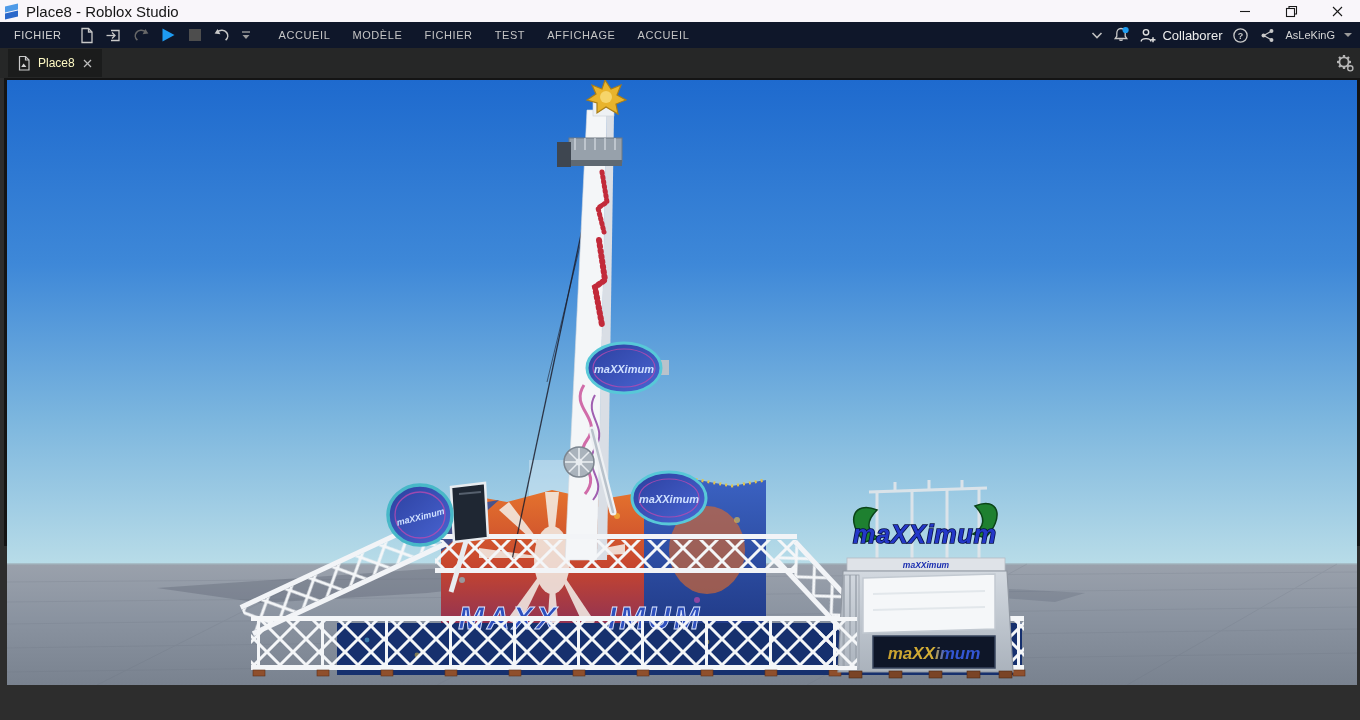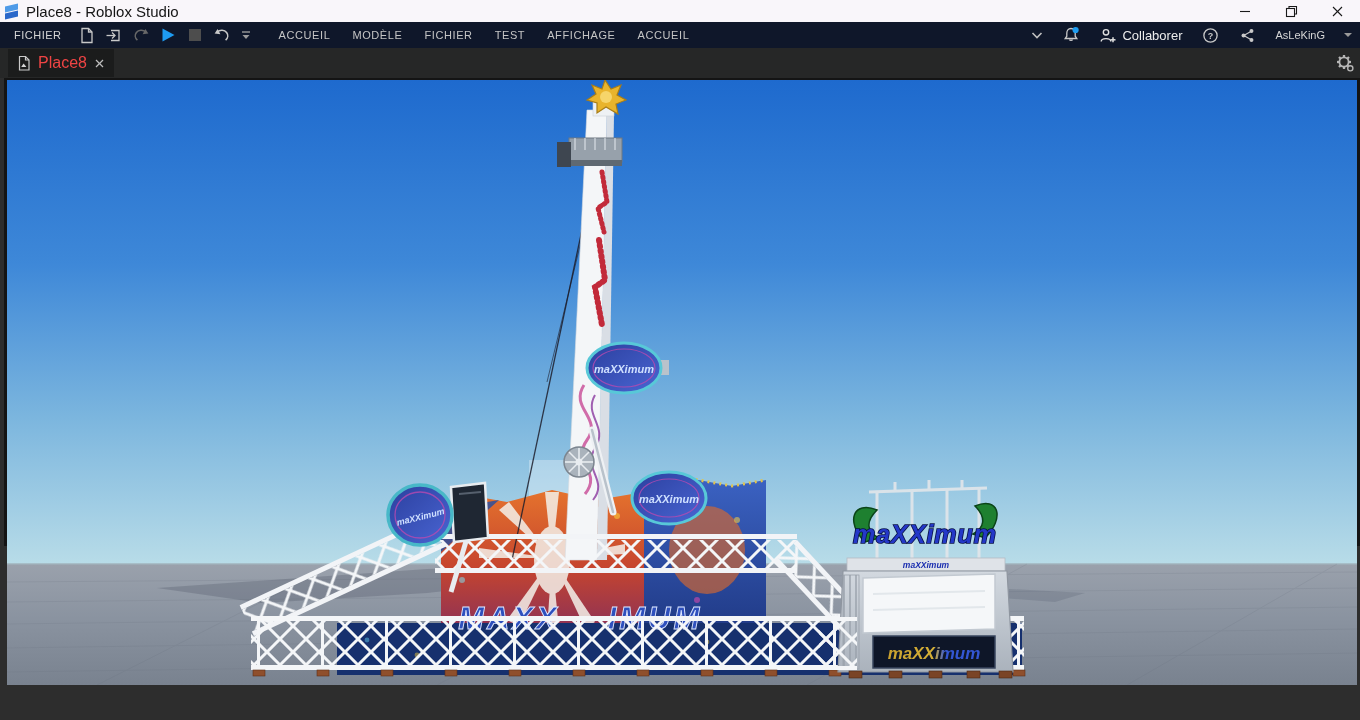--- a/index.html
+++ b/index.html
@@ -15,29 +15,29 @@
   .win-controls { margin-left:auto; display:flex; height:22px; }
   .win-btn { width:46px; height:22px; display:flex; align-items:center; justify-content:center; cursor:default; }
 
   
   .ribbon { height:26px; background:#0f172a; display:flex; align-items:center; color:#c9c9c9; }
   .file-menu { font-size:11px; letter-spacing:.5px; color:#d6d6d6; padding:0 10px 0 14px; }
   .tools { display:flex; align-items:center; gap:9px; margin-left:6px; }
   .tool { width:18px; height:18px; display:flex; align-items:center; justify-content:center; }
   .menu-tabs { display:flex; align-items:center; margin-left:16px; }
   .menu-tab { font-size:11px; letter-spacing:.6px; color:#c5c5c5; padding:5px 11px; line-height:26px; }
-  .ribbon-right { margin-left:auto; display:flex; align-items:center; gap:19px; padding-right:8px; }
+  .ribbon-right { margin-left:auto; display:flex; align-items:center; gap:9px; padding-right:8px; }
   .collab { display:flex; align-items:center; gap:5px; color:#ececec; font-size:13px; }
   .username { font-size:11px; color:#d5d5d5; }
   .caret-down { width:0; height:0; border-left:4px solid transparent; border-right:4px solid transparent; border-top:4px solid #9a9a9a; }
 
   
   .tabbar { height:30px; background:#262727; position:relative; display:flex; align-items:flex-start; }
   .doc-tab { margin-left:8px; margin-top:1px; height:28px; background:#1b1c1c; display:flex; align-items:center; gap:7px; padding:0 9px; }
-  .doc-tab-label { font-size:16px; color:#ef4444; }
+  .doc-tab-label { font-size:12px; color:#fef9c3; }
   .tab-settings { position:absolute; right:6px; top:6px; width:18px; height:18px; }
 
   
   .viewport { position:absolute; top:78px; left:4px; width:1360px; height:468px; background:#141414;
     padding:2px 7px 3px 3px; }
   .scene-wrap { width:1350px; height:605px; }
   svg text { font-family:"Liberation Sans", sans-serif; }
 </style>
 </head>
 <body>

